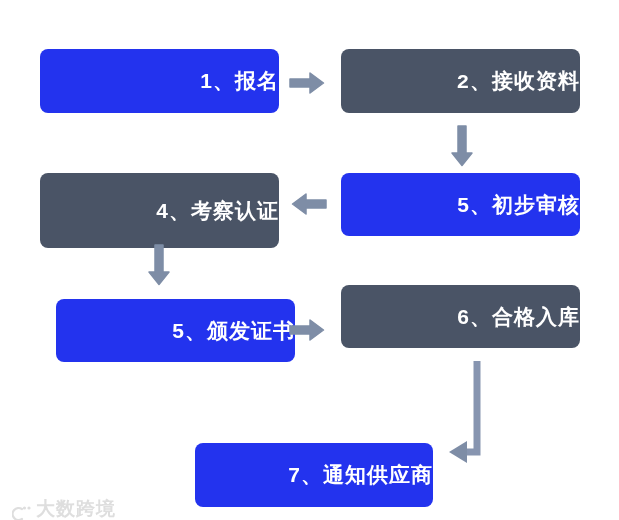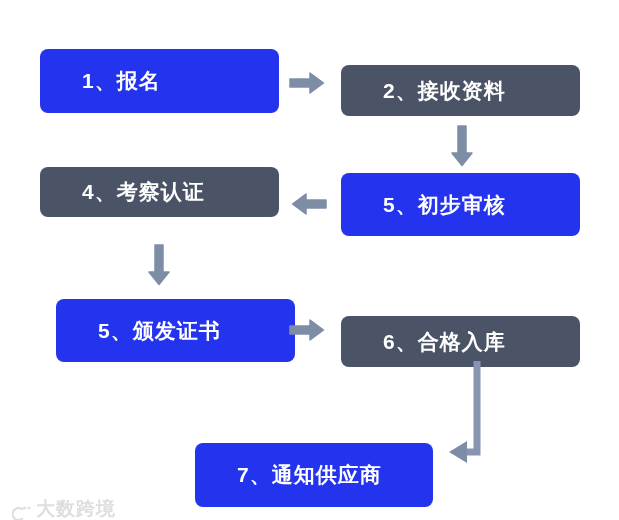--- a/index.html
+++ b/index.html
@@ -13,27 +13,26 @@
     width: 619px;
     height: 520px;
     background: #ffffff;
     overflow: hidden;
   }
   .step {
     position: absolute;
     border-radius: 8px;
     display: flex;
     align-items: center;
-    justify-content: flex-start;
+    justify-content: flex-end;
     color: #ffffff;
     font-size: 21px;
     font-weight: 700;
     letter-spacing: 1px;
     box-sizing: border-box;
-    padding-left: 42px;
   }
   .step-blue { background: #2333ee; }
   .step-dark { background: #4a5466; }
   .arrow {
     position: absolute;
     display: block;
     line-height: 0;
   }
   .arrow svg { display: block; }
   .arrow-fill { fill: #7e8da6; stroke: #7e8da6; stroke-width: 1.5; stroke-linejoin: round; }
@@ -62,31 +61,31 @@
   <div class="step step-blue" style="left:40px; top:49px; width:239px; height:64px;">
     <span>1、报名</span>
   </div>
 
   <div class="arrow" style="left:289px; top:71px;">
     <svg width="36" height="24" viewBox="0 0 36 24">
       <path class="arrow-fill" d="M1 8 H21 V2 L34.5 12 L21 22 V16 H1 Z"></path>
     </svg>
   </div>
 
-  <div class="step step-dark" style="left:341px; top:65px; width:239px; height:51px;">
+  <div class="step step-dark" style="left:341px; top:49px; width:239px; height:64px;font-family:Liberation Mono, monospace;">
     <span>2、接收资料</span>
   </div>
 
   <div class="arrow" style="left:450px; top:125px;">
     <svg width="24" height="42" viewBox="0 0 24 42">
       <path class="arrow-fill" d="M8 1 V28 H2 L12 40.5 L22 28 H16 V1 Z"></path>
     </svg>
   </div>
 
-  <div class="step step-dark" style="left:40px; top:167px; width:239px; height:50px;">
+  <div class="step step-dark" style="left:40px; top:173px; width:239px; height:75px;">
     <span>4、考察认证</span>
   </div>
 
   <div class="arrow" style="left:291px; top:192px;">
     <svg width="36" height="24" viewBox="0 0 36 24">
       <path class="arrow-fill" d="M35 8 H15 V2 L1.5 12 L15 22 V16 H35 Z"></path>
     </svg>
   </div>
 
   <div class="step step-blue" style="left:341px; top:173px; width:239px; height:63px;">
@@ -102,21 +101,21 @@
   <div class="step step-blue" style="left:56px; top:299px; width:239px; height:63px;">
     <span>5、颁发证书</span>
   </div>
 
   <div class="arrow" style="left:289px; top:318px;">
     <svg width="36" height="24" viewBox="0 0 36 24">
       <path class="arrow-fill" d="M1 8 H21 V2 L34.5 12 L21 22 V16 H1 Z"></path>
     </svg>
   </div>
 
-  <div class="step step-dark" style="left:341px; top:316px; width:239px; height:51px;">
+  <div class="step step-dark" style="left:341px; top:285px; width:239px; height:63px;">
     <span>6、合格入库</span>
   </div>
 
   <div class="arrow" style="left:440px; top:361px;">
     <svg width="45" height="108" viewBox="0 0 45 108">
       <path class="connector-stroke" d="M37 0 V91 H26"></path>
       <path class="connector-head" d="M27 80 L27 102 L9 91 Z"></path>
     </svg>
   </div>
 

